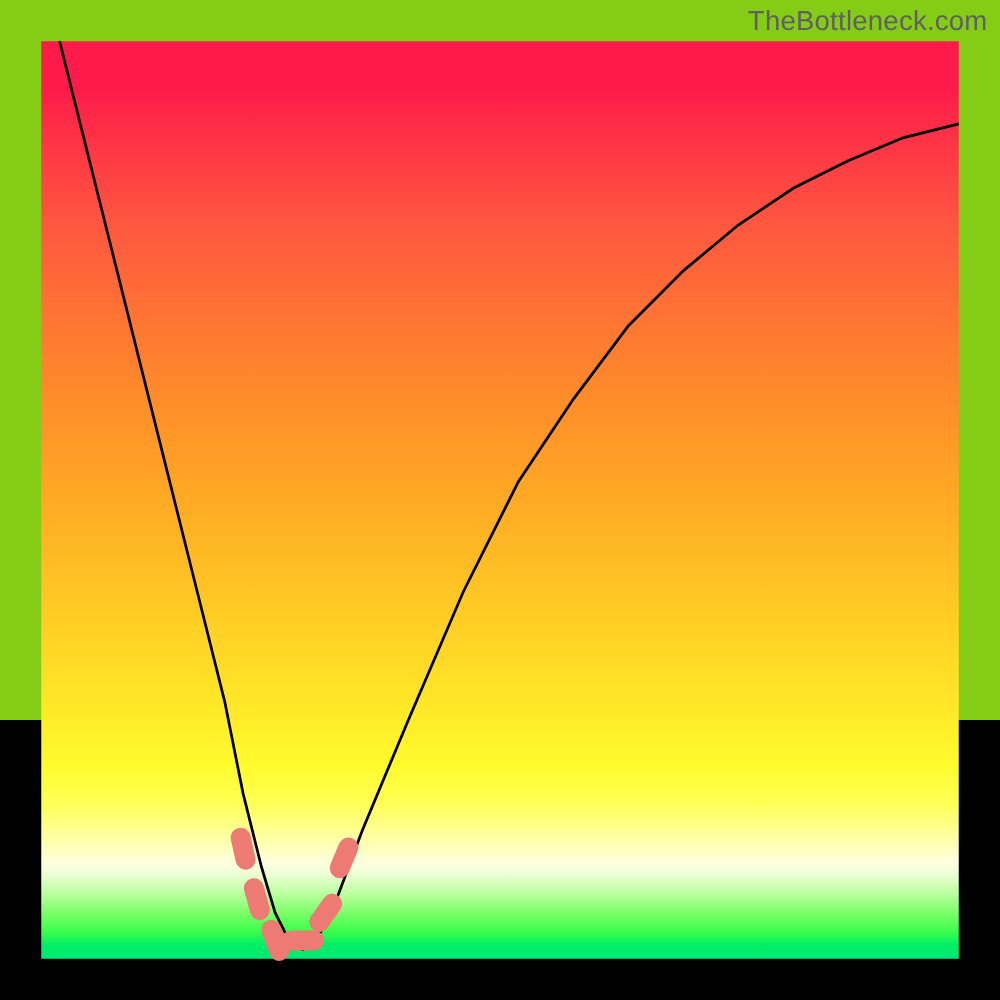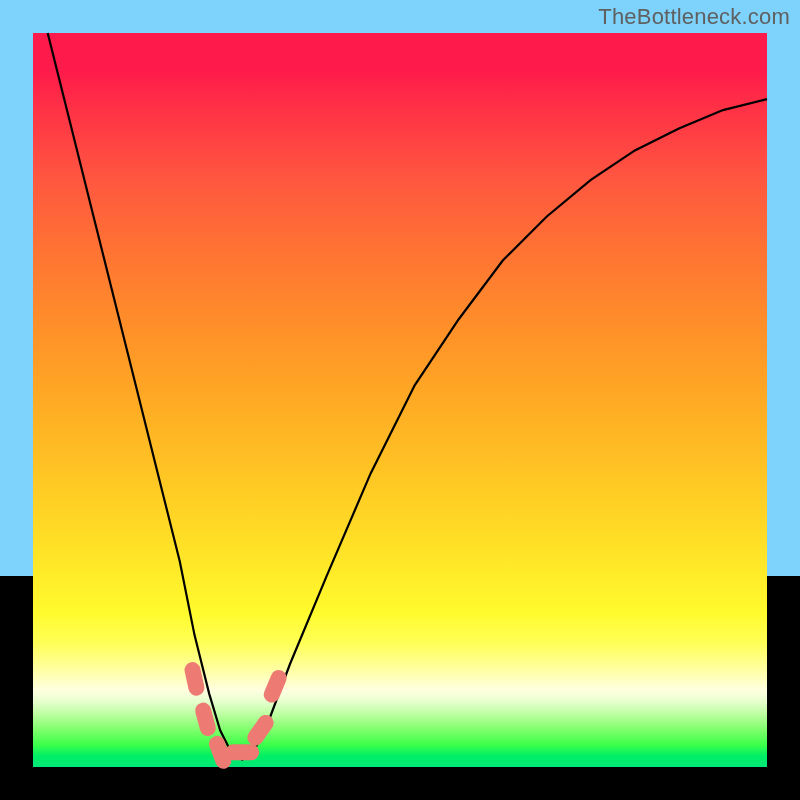--- a/index.html
+++ b/index.html
@@ -10,21 +10,21 @@
     overflow: hidden;
     background: #000;
     font-family: Arial, Helvetica, sans-serif;
   }
   .frame {
     position: absolute;
     left: 0;
     top: 0;
     width: 800px;
     height: 576px;
-    background: #7dd3fc;
+    background: #84cc16;
   }
   .plot {
     position: absolute;
     left: 33px;
     top: 33px;
     width: 734px;
     height: 734px;
     background: linear-gradient(
       to bottom,
       #fe1a4a 0%,

